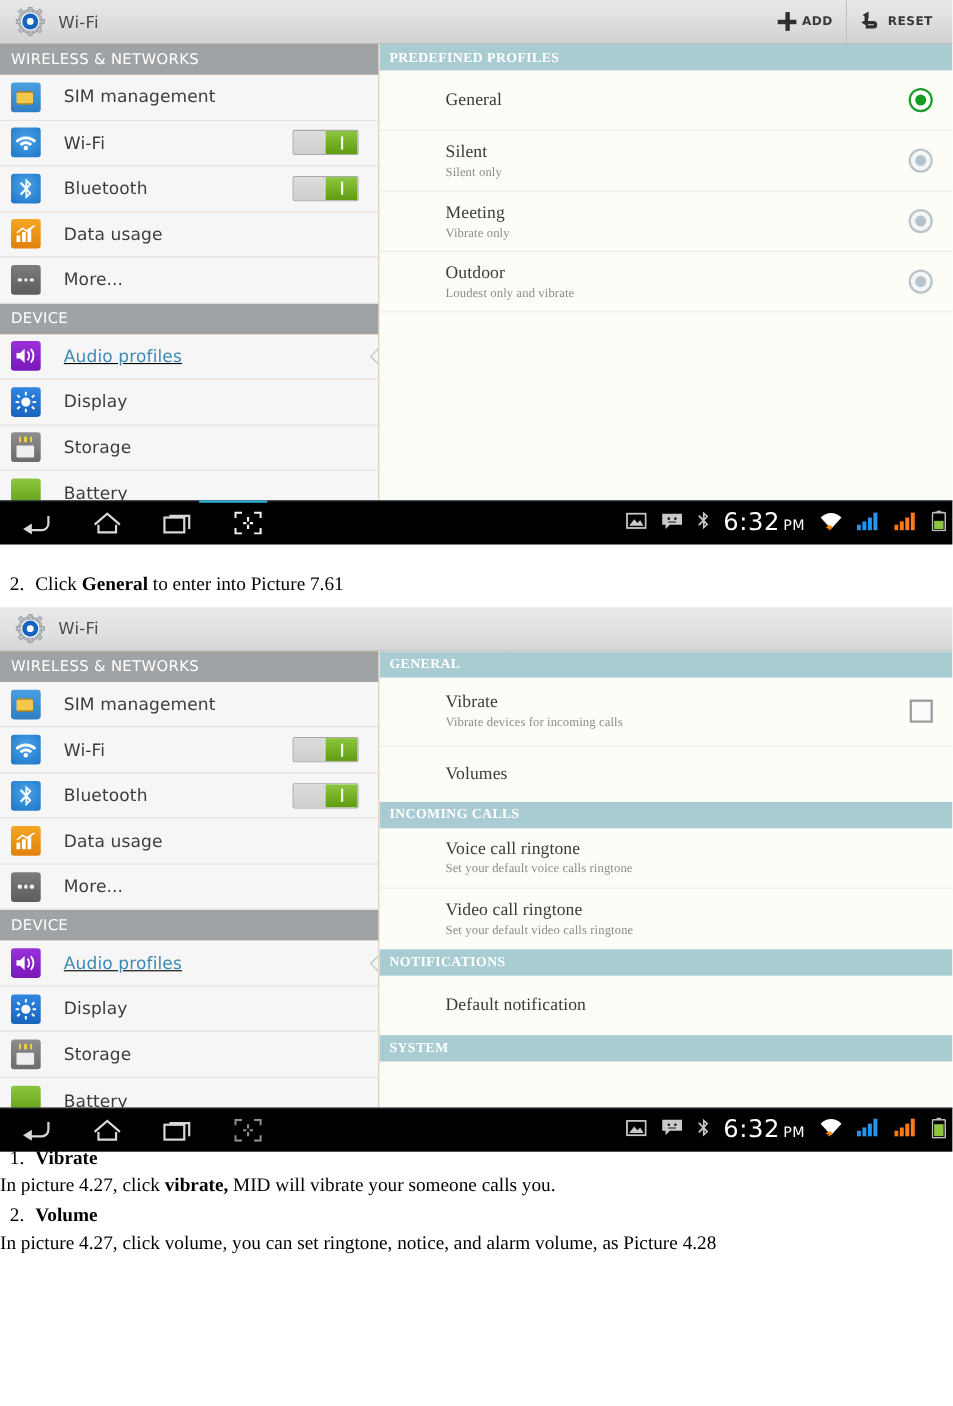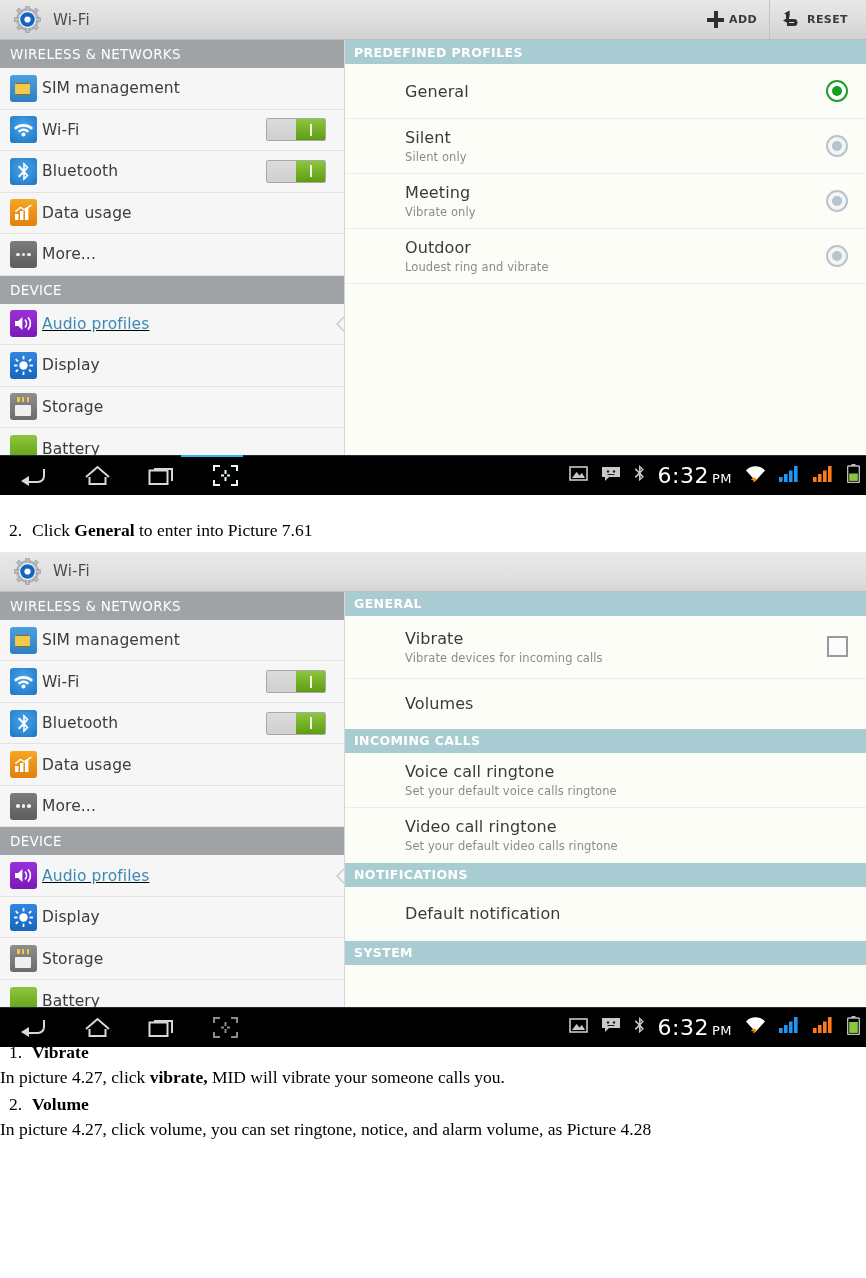--- a/index.html
+++ b/index.html
@@ -102,21 +102,21 @@
     position: relative;
   }
   .row .ico {
     width: 27px; height: 27px;
     flex: 0 0 27px;
     border-radius: 3px;
     display: flex; align-items: center; justify-content: center;
     overflow: hidden;
   }
   .row .lbl {
-    margin-left: 5px;
+    margin-left: 21px;
     font-size: 15.5px;
     color: #3c3c3c;
     letter-spacing: .1px;
   }
   .row.selected .lbl { color: #3b8ab5; }
   .row.selected { background: #f6f6f6; text-decoration: underline; }
   .row .chev {
     position: absolute;
     right: -9px;
     top: 50%;
@@ -163,20 +163,21 @@
   .ic-stor::before{ content:""; position:absolute; left:7px; top:4px; width:13px;height:5px;
      background:repeating-linear-gradient(to right,#f2c94c 0 2.5px,transparent 2.5px 5px);}
   .ic-batt { background: linear-gradient(to bottom,#8cc63e,#5f9c12); border-radius:2px; position:relative;}
 
   
   .panel {
     flex: 1 1 auto;
     background: #fdfdf7;
     overflow: hidden;
     position: relative;
+    font-family: Liberation Serif, serif;
   }
   .s1-panel { height: 415px; }
   .s2-panel { height: 415px; }
 
   .psec {
     background: #a9ccd3;
     color: #ffffff;
     font-size: 12.5px;
     font-weight: bold;
     letter-spacing: .4px;
@@ -441,21 +442,21 @@
           <span class="t2" style="display:block">Vibrate only</span>
         </span>
         <span class="radio">
             <i></i>
           </span>
       </div>
 
       <div class="pitem">
         <span class="txt">
           <span class="t1" style="display:block">Outdoor</span>
-          <span class="t2" style="display:block">Loudest ring and vibrate</span>
+          <span class="t2" style="display:block">Loudest only and vibrate</span>
         </span>
         <span class="radio">
             <i></i>
           </span>
       </div>
     </div>
   </div>
 
   <div class="navbar">
     <span class="hl-seg"></span>

